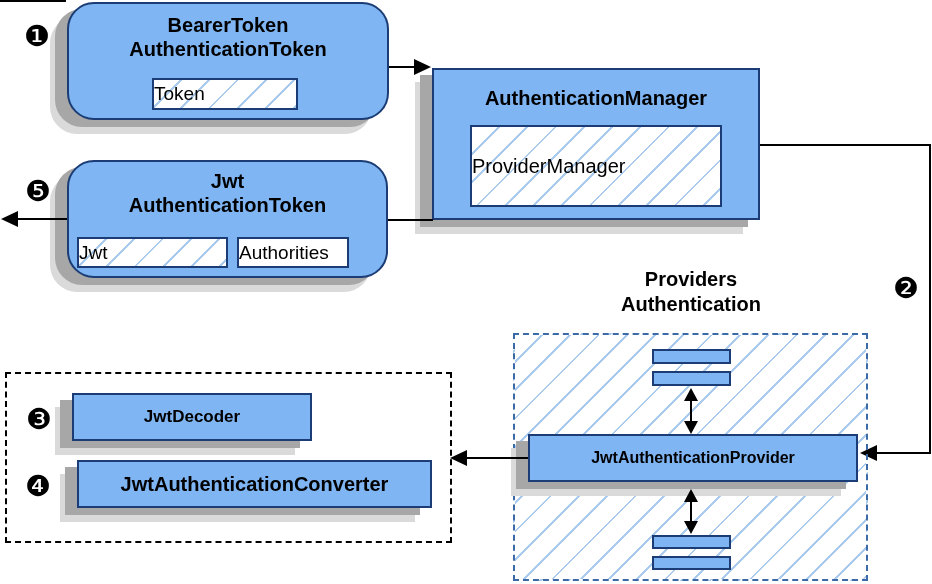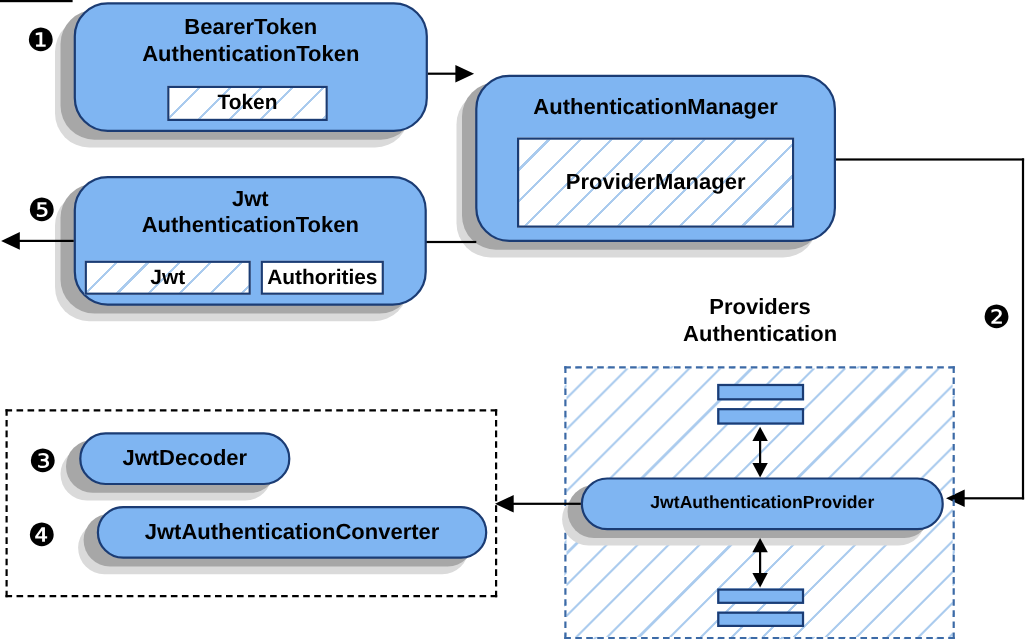--- a/index.html
+++ b/index.html
@@ -6,25 +6,25 @@
   #stage{
     position:relative;width:932px;height:584px;background:#ffffff;overflow:hidden;
     font-family:"Liberation Sans",sans-serif;color:#000;
   }
   .box{
     position:absolute;box-sizing:border-box;
     background:#7fb5f2;border:2px solid #1b3c74;
     font-weight:bold;text-align:center;
   }
   .rounded{border-radius:27px;}
-  .shadow{box-shadow:-12px 7px 0 #a7a7a7,-17px 14px 0 #dadada;border-radius:31px;}
+  .shadow{box-shadow:-12px 7px 0 #a7a7a7,-17px 14px 0 #dadada;}
   .inner{
     position:absolute;box-sizing:border-box;
     background:#ffffff;border:2px solid #1b3c74;
-    font-weight:bold;text-align:center;font-size:19px;
+    font-weight:normal;font-size:19px;
   }
   .hatch{
     background-image:repeating-linear-gradient(135deg,rgba(0,0,0,0) 0px,rgba(0,0,0,0) 18px,#aacbee 18px,#aacbee 20px);
   }
   .title2{font-size:20px;line-height:24px;padding-top:9px;font-weight:bold;}
   .hline,.vline{position:absolute;background:#000;}
   .arrow-left{position:absolute;width:0;height:0;border-top:8px solid transparent;border-bottom:8px solid transparent;border-right:17px solid #000;}
   .arrow-right{position:absolute;width:0;height:0;border-top:8px solid transparent;border-bottom:8px solid transparent;border-left:17px solid #000;}
   .arrow-up{position:absolute;width:0;height:0;border-left:7px solid transparent;border-right:7px solid transparent;border-bottom:13px solid #000;}
   .arrow-down{position:absolute;width:0;height:0;border-left:7px solid transparent;border-right:7px solid transparent;border-top:13px solid #000;}
@@ -100,17 +100,17 @@
   <div class="arrow-down" style="left:684px;top:521px;"></div>
 
   <div class="bar" style="left:652px;top:535px;width:79px;height:14px;"></div>
   <div class="bar" style="left:652px;top:556px;width:79px;height:14px;"></div>
 
   <div class="hline" style="left:465px;top:457px;width:63px;height:2px;"></div>
   <div class="arrow-left" style="left:450px;top:450px;"></div>
 
   <div class="dashed-black" style="left:5px;top:372px;width:447px;height:171px;"></div>
   <div class="badge" style="left:26px;top:404px;">❸</div>
-  <div class="box shadow" style="left:72px;top:393px;width:192px;height:48px;line-height:44px;font-size:20px;">JwtDecoder</div>
+  <div class="box shadow" style="left:72px;top:393px;width:240px;height:48px;line-height:44px;font-size:17px;">JwtDecoder</div>
   <div class="badge" style="left:25px;top:471px;">❹</div>
-  <div class="box shadow" style="left:88px;top:460px;width:355px;height:48px;line-height:44px;font-size:20px;">JwtAuthenticationConverter</div>
+  <div class="box shadow" style="left:77px;top:460px;width:355px;height:48px;line-height:44px;font-size:20px;">JwtAuthenticationConverter</div>
 
 </div>
 
 </body></html>

